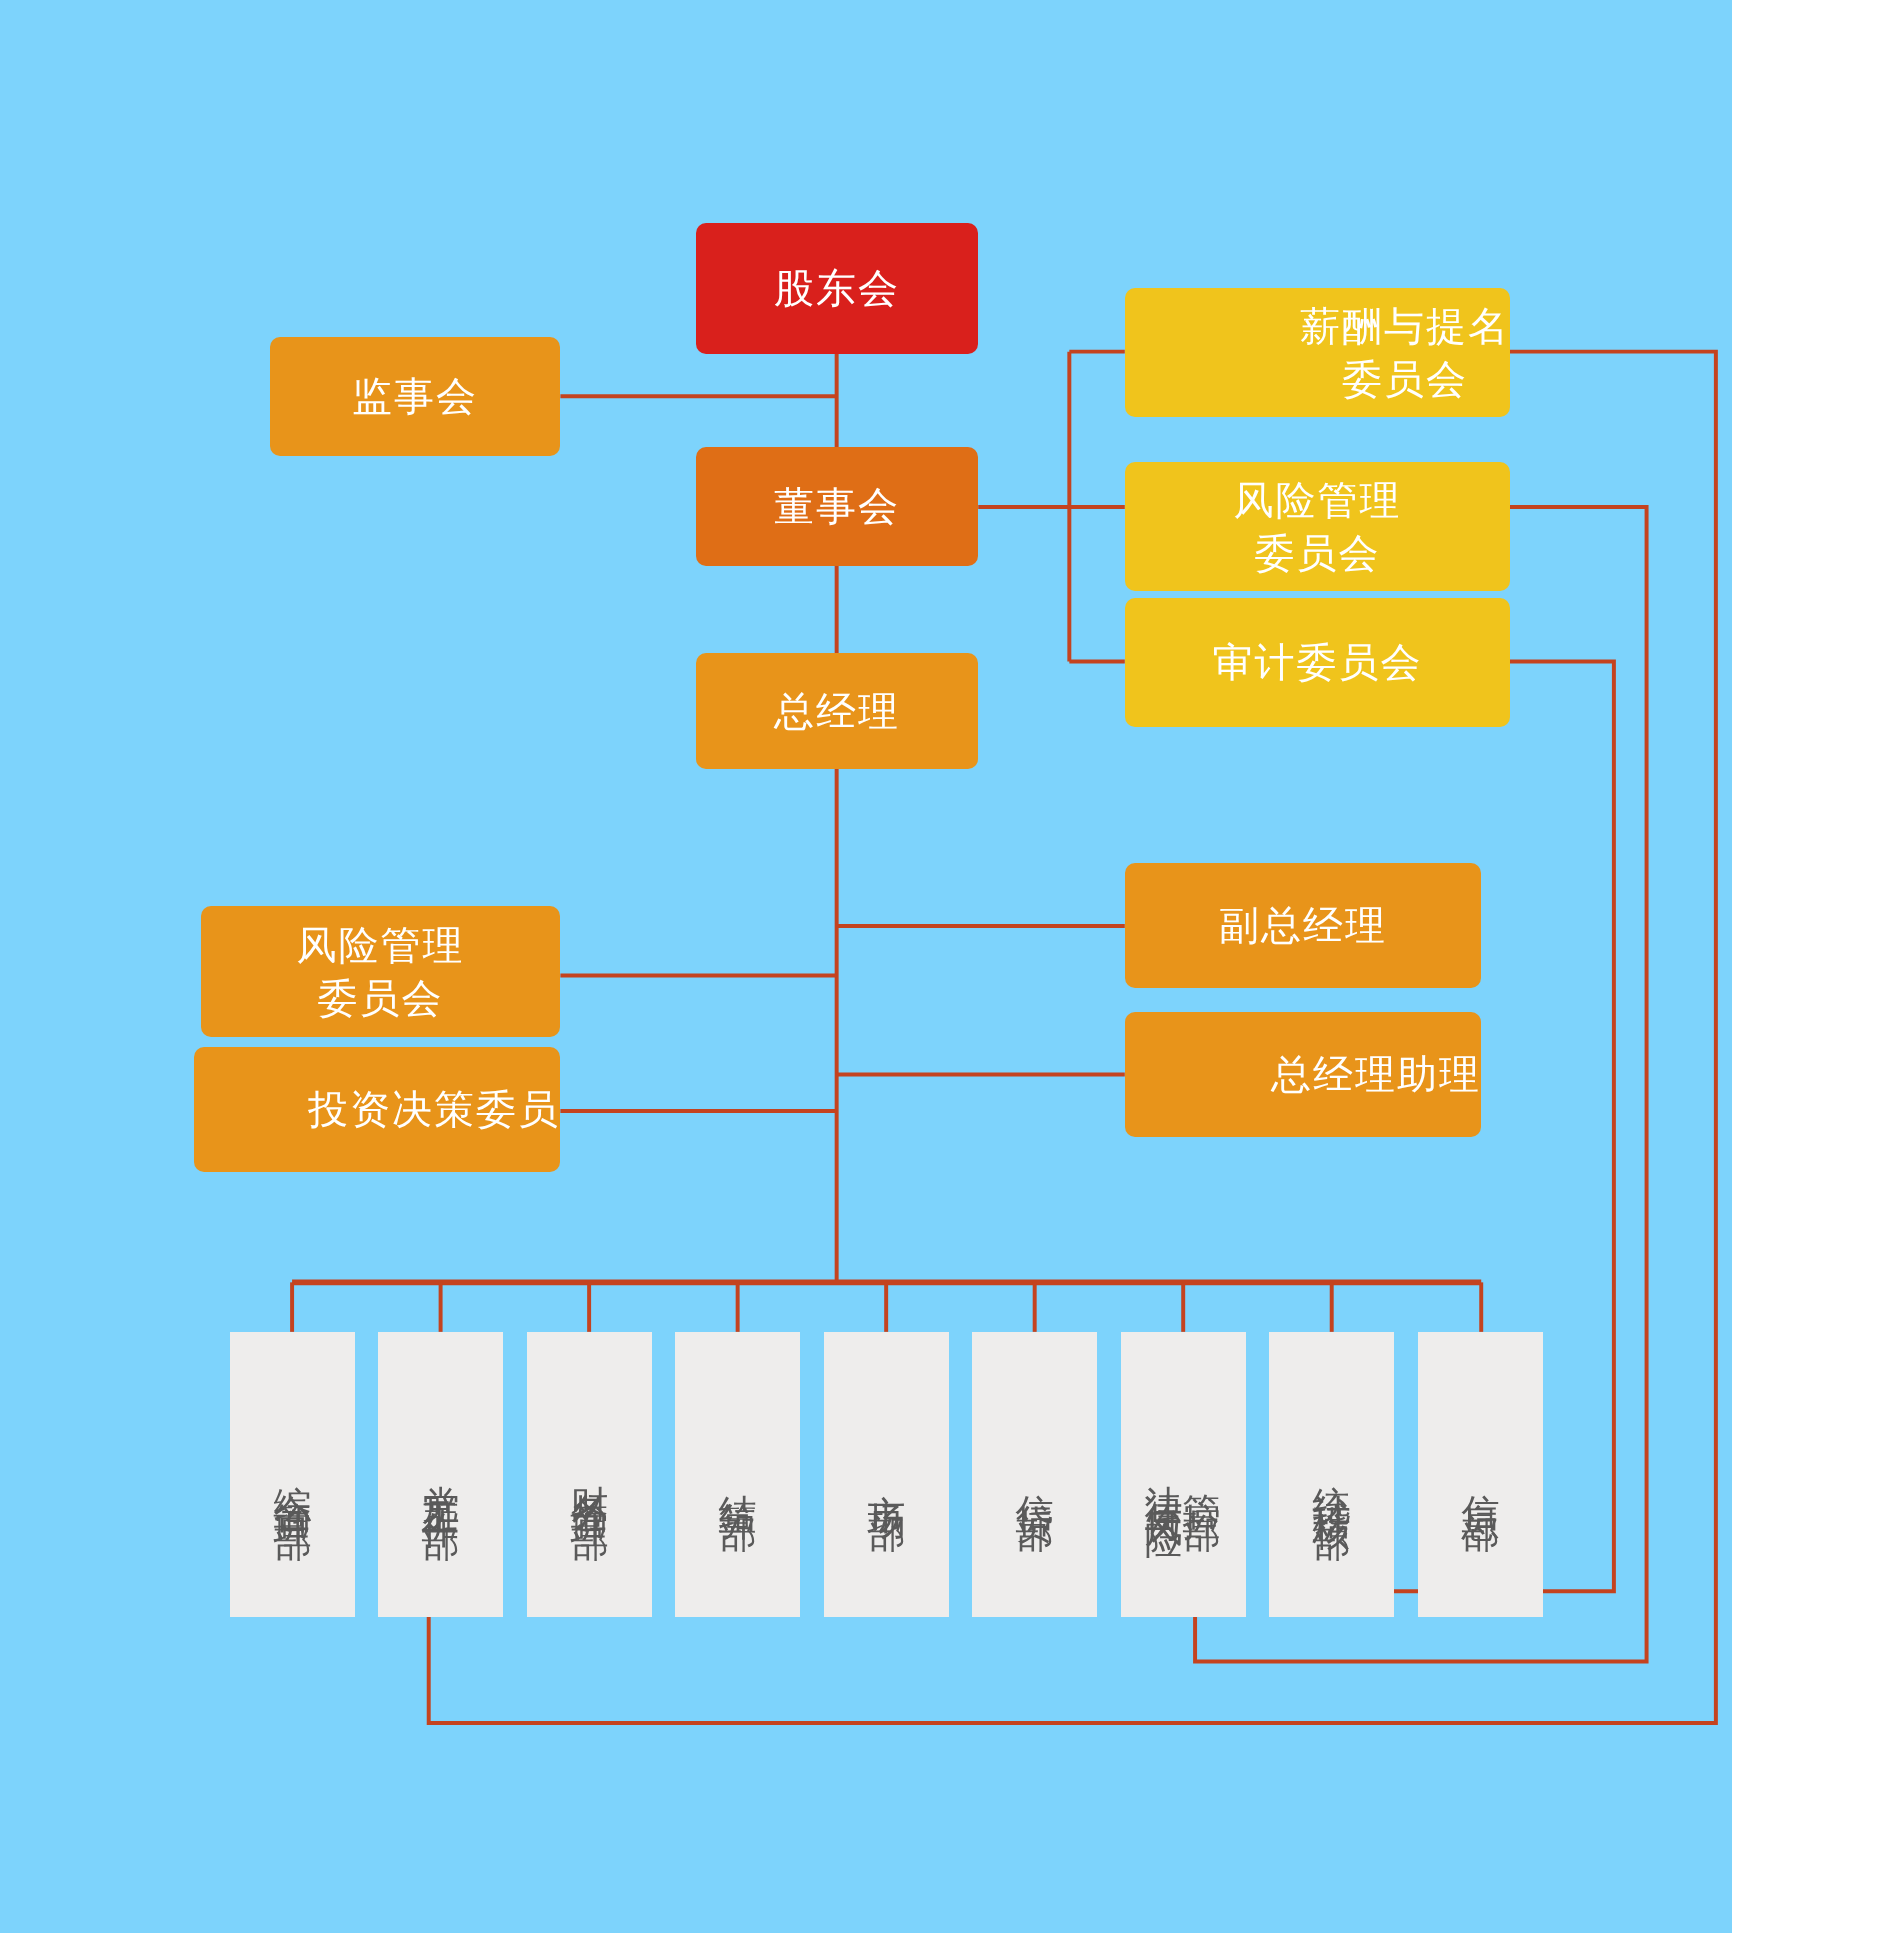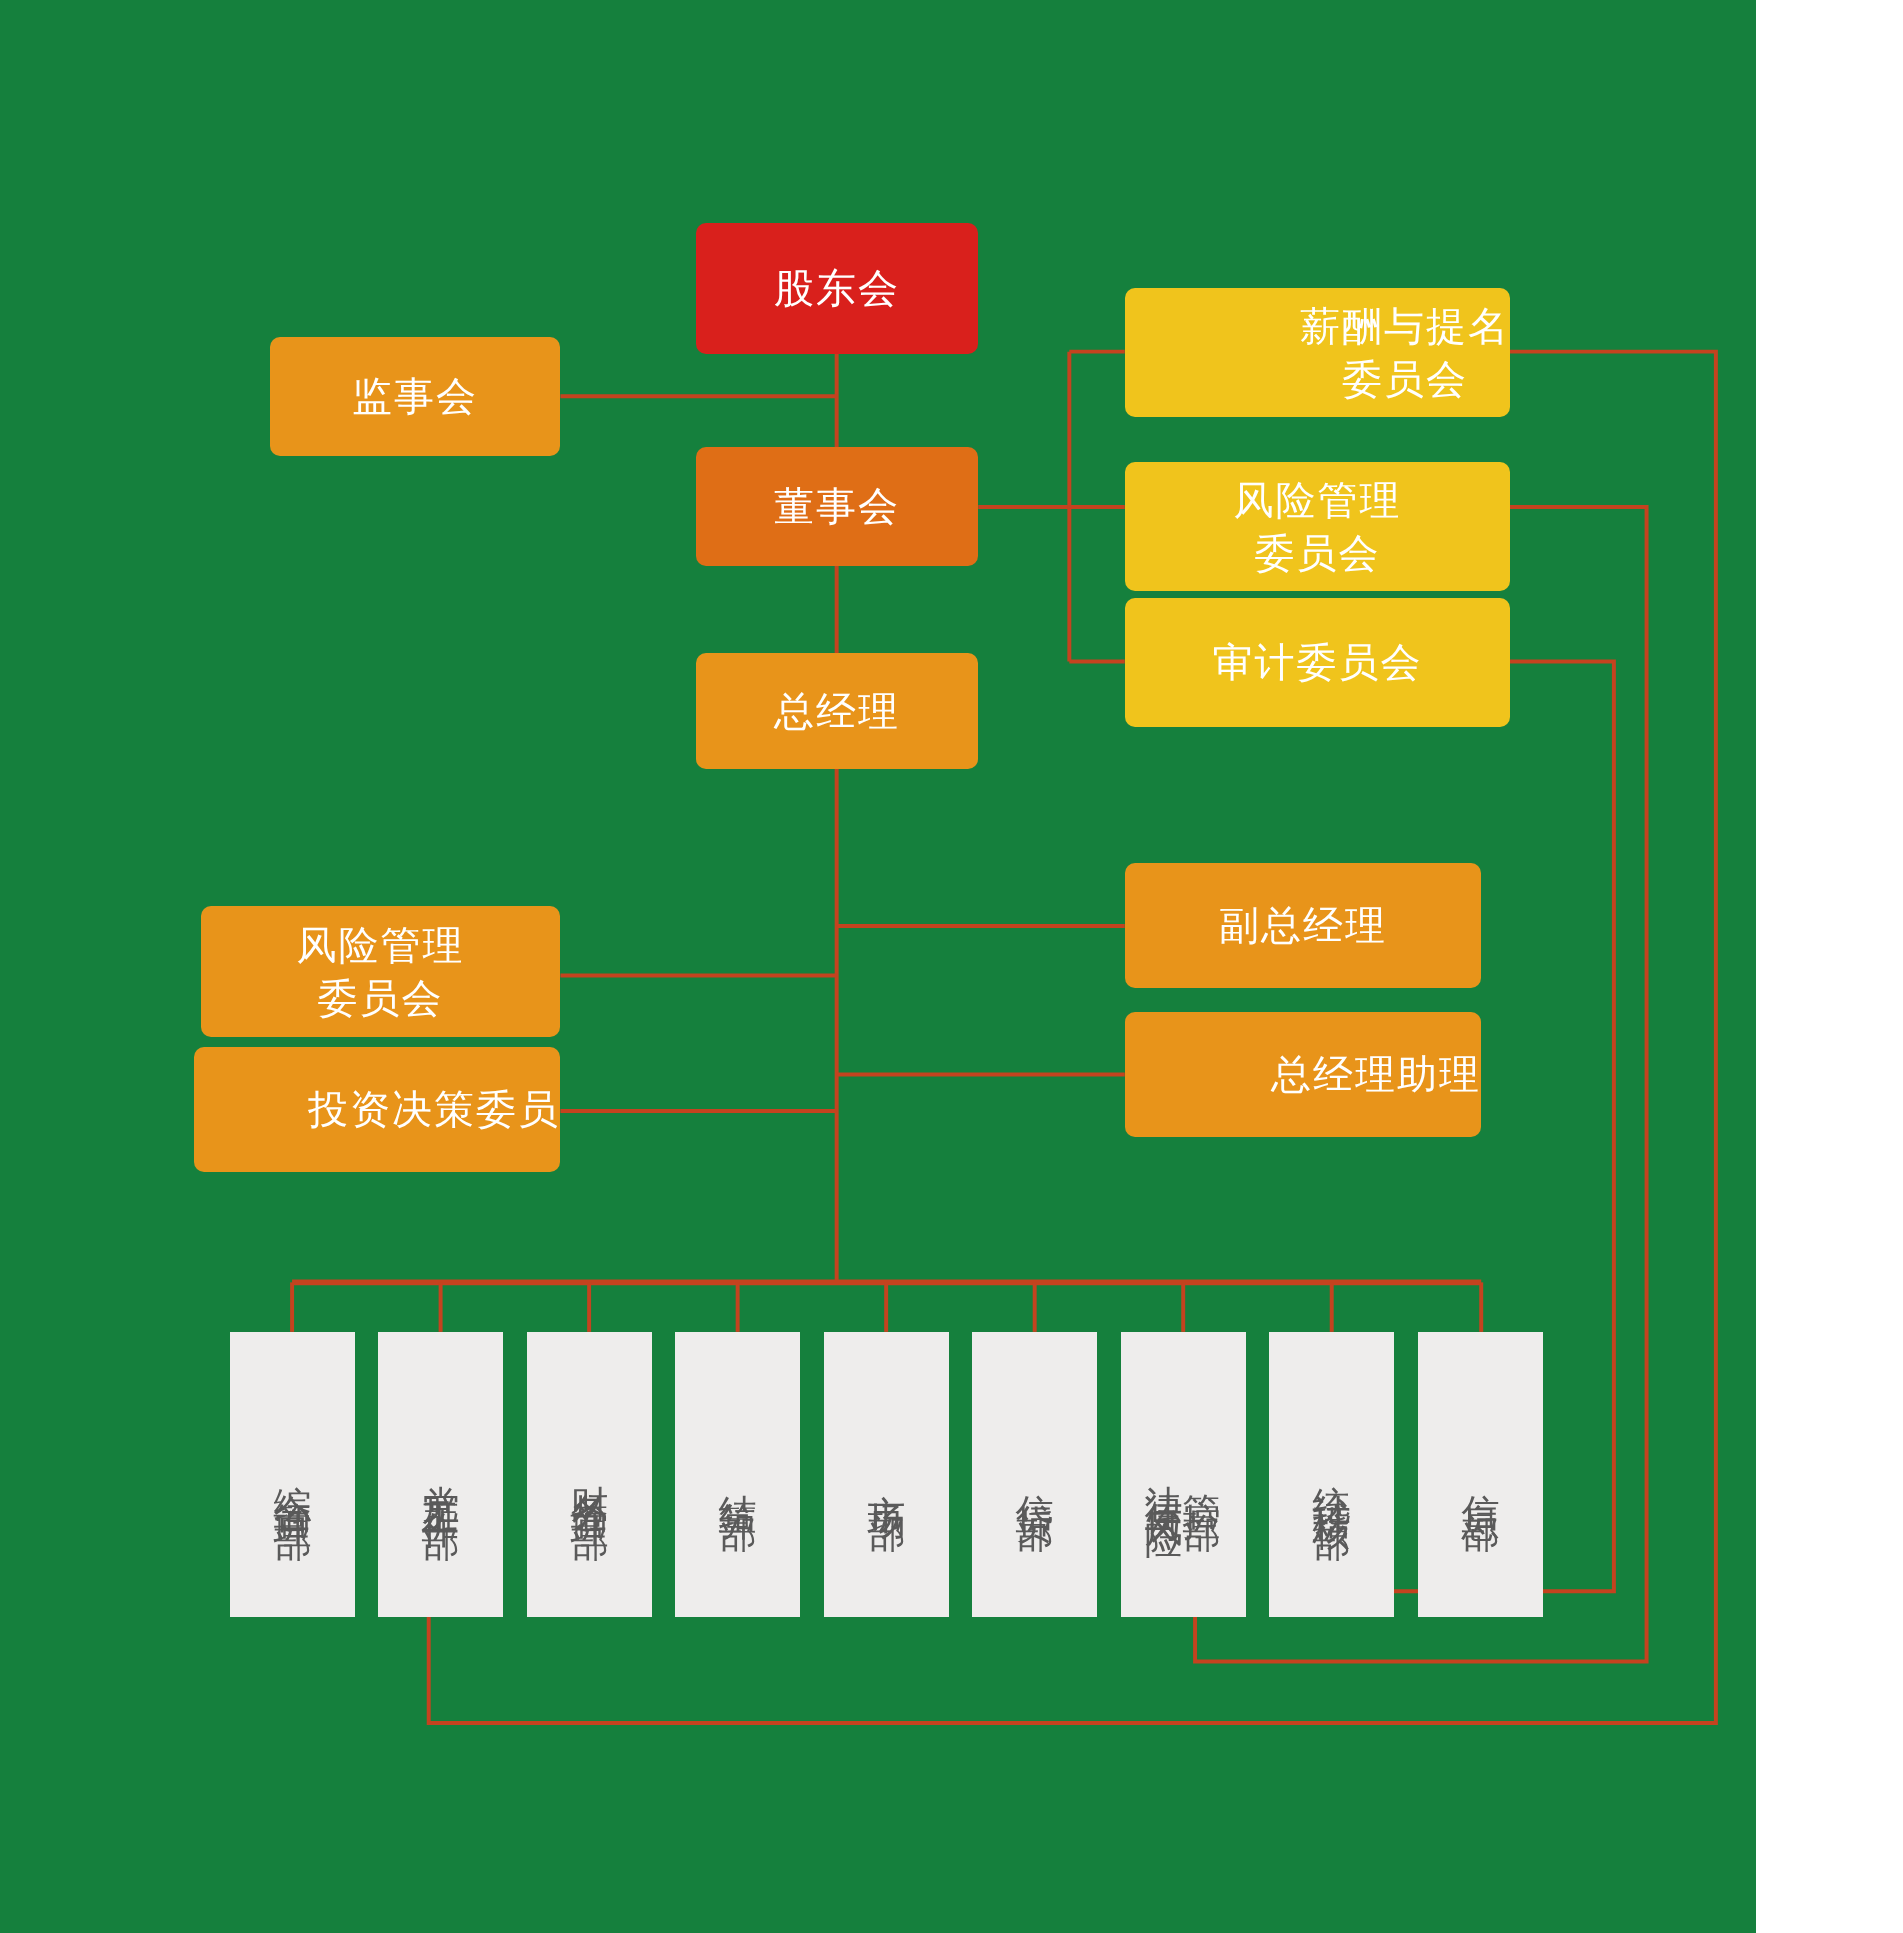--- a/index.html
+++ b/index.html
@@ -7,23 +7,22 @@
     padding: 0;
     background: #ffffff;
   }
   body {
     font-family: "Liberation Sans", "DejaVu Sans", sans-serif;
   }
   #chart-root {
     position: relative;
     width: 1732px;
     height: 1934px;
-    background: #15803d;
+    background: #7dd3fc;
     overflow: hidden;
-    padding-left: 24px;
   }
   #wires {
     position: absolute;
     left: 0; top: 0;
     width: 1904px;
     height: 1934px;
     pointer-events: none;
   }
   .node {
     position: absolute;

